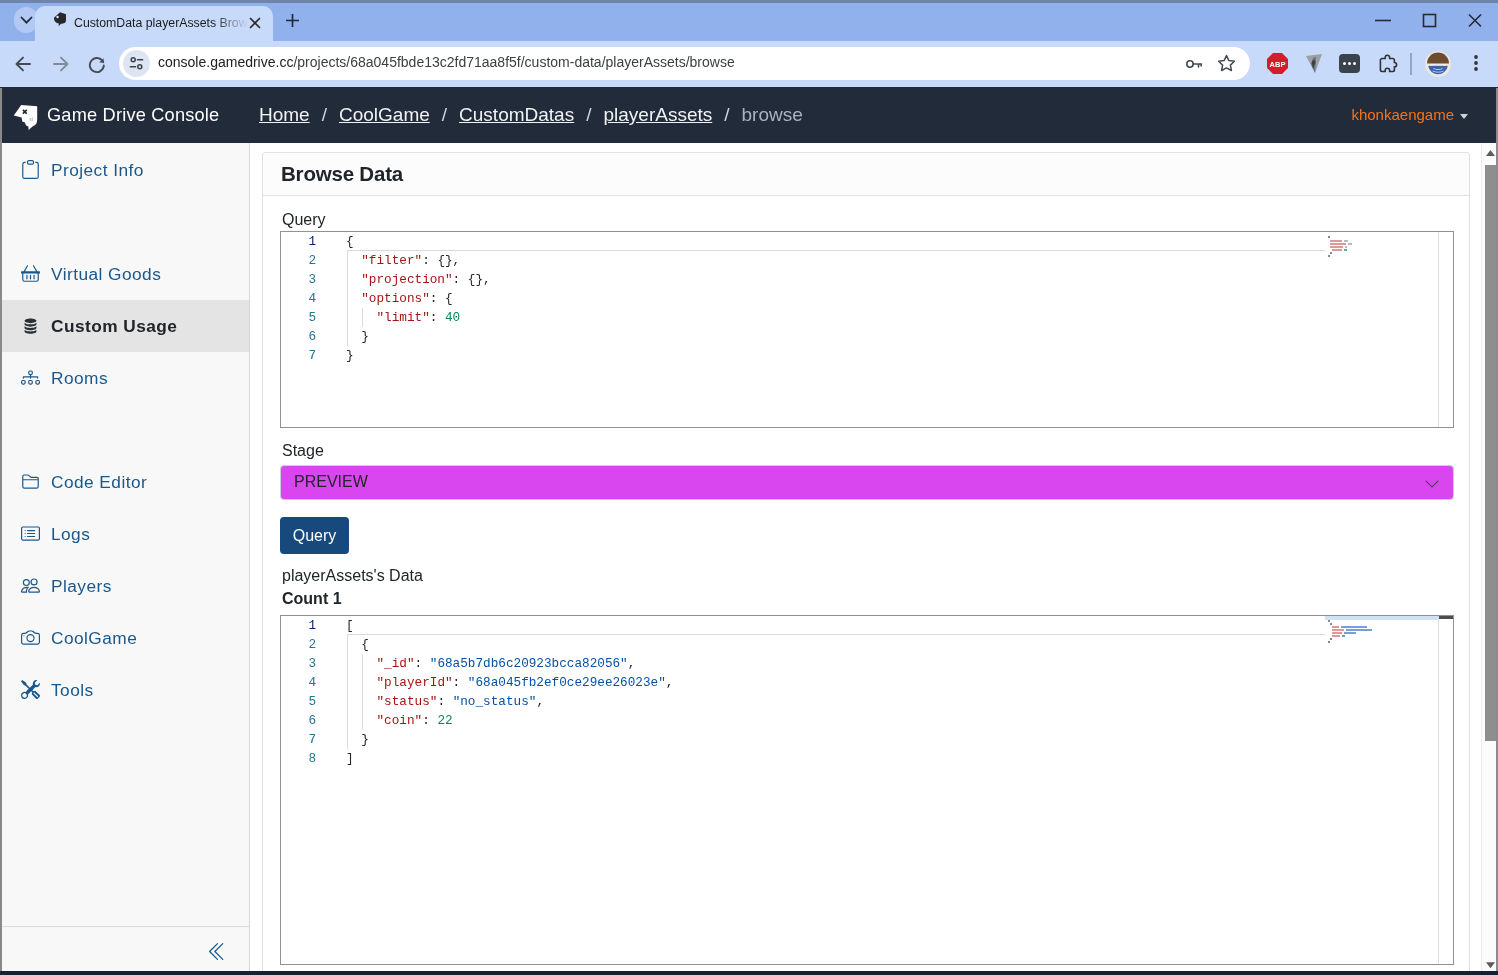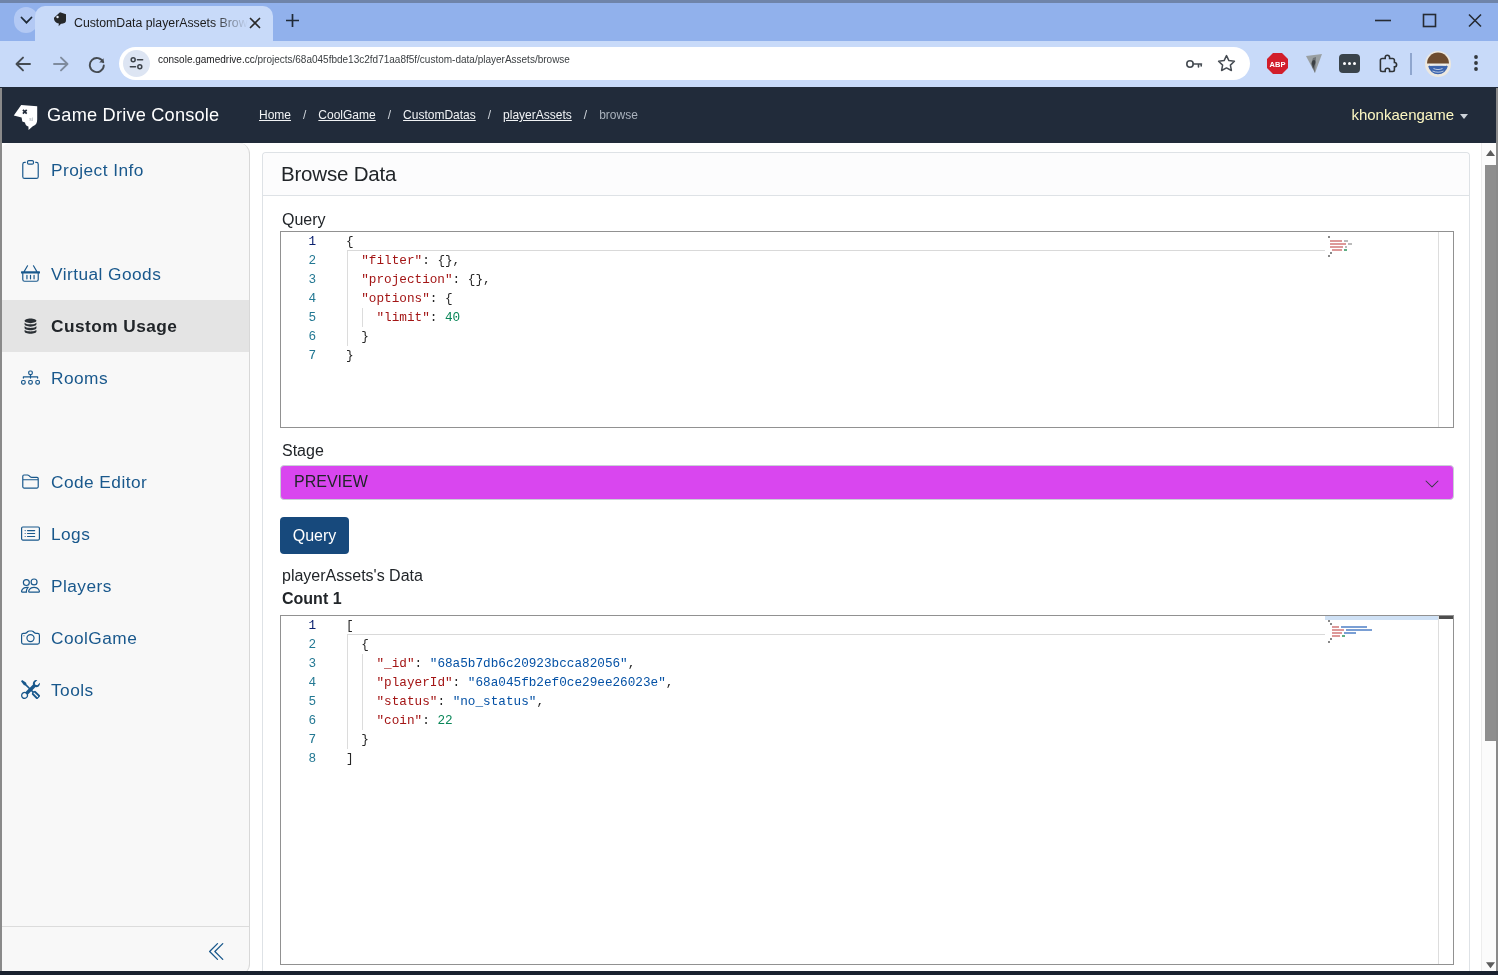--- a/index.html
+++ b/index.html
@@ -16,46 +16,46 @@
   #tab .fav { position:absolute; left:17px; top:5px; }
   #tab .ttl { position:absolute; left:39px; top:10px; font-size:12.3px; color:#1c1c1c; white-space:nowrap; width:174px; overflow:hidden;
       -webkit-mask-image:linear-gradient(90deg,#000 80%,transparent); }
   #tab .cls { position:absolute; left:212px; top:9px; width:16px; height:16px; }
   #newtab { position:absolute; left:285px; top:13px; width:15px; height:15px; }
   .wctl { position:absolute; top:0; height:41px; width:46px; }
   
   #toolbar { position:absolute; left:0; top:41px; width:1498px; height:47px; background:#c8daf9; }
   #toolbar svg.nav { position:absolute; top:13px; }
   #omni { position:absolute; left:119px; top:6px; width:1131px; height:33px; background:#fff; border-radius:17px; }
-  #omni .url { position:absolute; left:39px; top:7px; font-size:10px; color:#202124; white-space:nowrap; }
+  #omni .url { position:absolute; left:39px; top:7px; font-size:14px; color:#202124; white-space:nowrap; }
   #omni .url .path { color:#3c4043; }
 
   
   #appbar { position:absolute; left:0; top:87px; width:1498px; height:56px; background:#212b3a; }
   #appbar .brand { position:absolute; left:47px; top:0; height:56px; line-height:56px; color:#fff; font-size:18.2px; font-weight:500; letter-spacing:0.2px;}
-  #crumbs { position:absolute; left:259px; top:0; height:56px; line-height:56px; font-size:12px; color:#aab2bd; }
+  #crumbs { position:absolute; left:259px; top:0; height:56px; line-height:56px; font-size:19px; color:#aab2bd; }
   #crumbs a { color:#f1f3f5; text-decoration:underline; }
   #crumbs .sep { color:#cfd5db; padding:0 12px; }
-  #user { position:absolute; right:30px; top:0; height:56px; line-height:56px; font-size:15px; color:#fef9c3; }
+  #user { position:absolute; right:30px; top:0; height:56px; line-height:56px; font-size:15px; color:#f97316; }
   #user .caret { display:inline-block; width:0; height:0; border-left:4.5px solid transparent; border-right:4.5px solid transparent; border-top:5px solid #cdd3d9; margin-left:6px; vertical-align:middle; }
 
   
-  #sidebar { position:absolute; left:0; top:143px; width:250px; height:832px; background:#f8f8f8; border-right:1px solid #d8d8d8;border-radius:11px; }
+  #sidebar { position:absolute; left:0; top:143px; width:250px; height:832px; background:#f8f8f8; border-right:1px solid #d8d8d8; }
   .sitem { position:absolute; left:0; width:249px; height:52px; }
   .sitem svg { position:absolute; left:21px; top:16px; }
   .sitem .lbl { position:absolute; left:51px; top:0; height:52px; line-height:52px; font-size:17.3px; letter-spacing:0.45px; color:#19588c; white-space:nowrap; }
   .sitem.sel { background:#e4e4e4; }
   .sitem.sel .lbl { color:#212529; font-weight:700; }
   #collapse { position:absolute; left:0; bottom:0; width:249px; height:49px; border-top:1px solid #dcdcdc; }
 
   
   #main { position:absolute; left:250px; top:143px; width:1231px; height:832px; background:#fff; }
   #card { position:absolute; left:12px; top:9px; width:1208px; height:900px; border:1px solid #dee2e6; border-bottom:none; border-radius:4px 4px 0 0; background:#fff; }
   #cardhead { position:absolute; left:0; top:0; width:100%; height:43px; border-bottom:1px solid #dee2e6; background:#fcfcfd; border-radius:4px 4px 0 0; }
-  #cardhead .t { position:absolute; left:18px; top:9px; font-size:20.5px; font-weight:400; color:#212529; letter-spacing:-0.2px; }
+  #cardhead .t { position:absolute; left:18px; top:9px; font-size:20.5px; font-weight:700; color:#212529; letter-spacing:-0.2px; }
   .flabel { position:absolute; left:19px; font-size:16px; color:#212529; }
 
   
   .editor { position:absolute; left:17px; width:1174px; background:#fff; border:1px solid #919191; font-family:"Liberation Mono", monospace; font-size:12.7px; line-height:19px; }
   .erow { display:flex; height:19px; white-space:pre; }
   .erow .num { width:65px; padding-right:30px; text-align:right; color:#237893; flex:none; }
   .erow .num.cur { color:#0b216f; }
   .erow .code { color:#262626; }
   .k { color:#a31515; } .s { color:#0451a5; } .n { color:#098658; } .p { color:#262626; }
   .guide { position:absolute; width:1px; background:#dcdcdc; }

